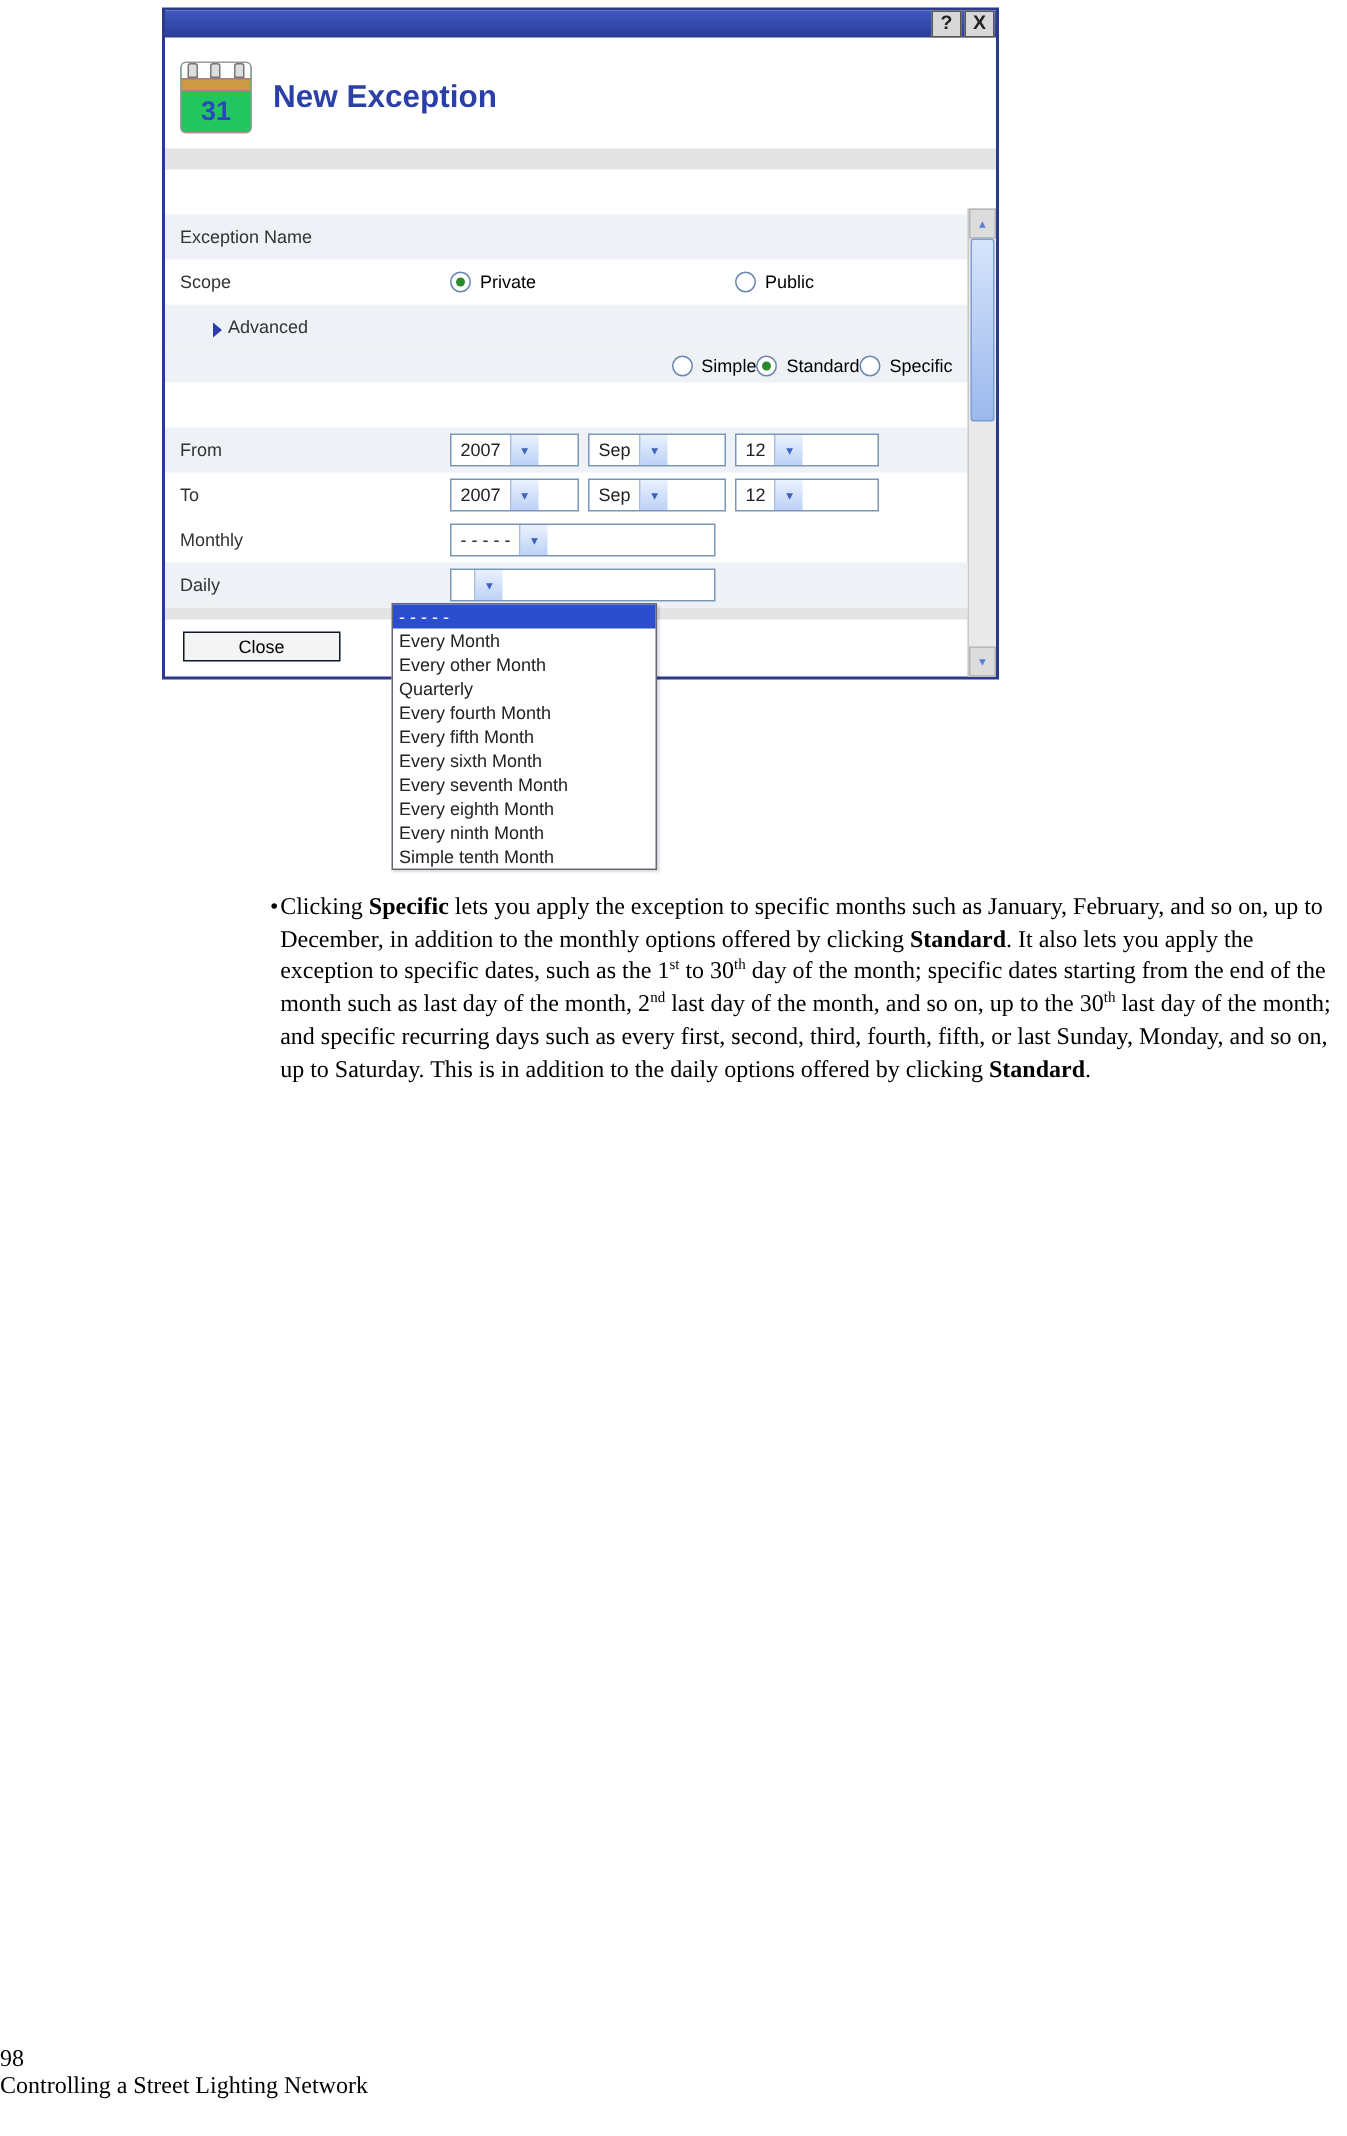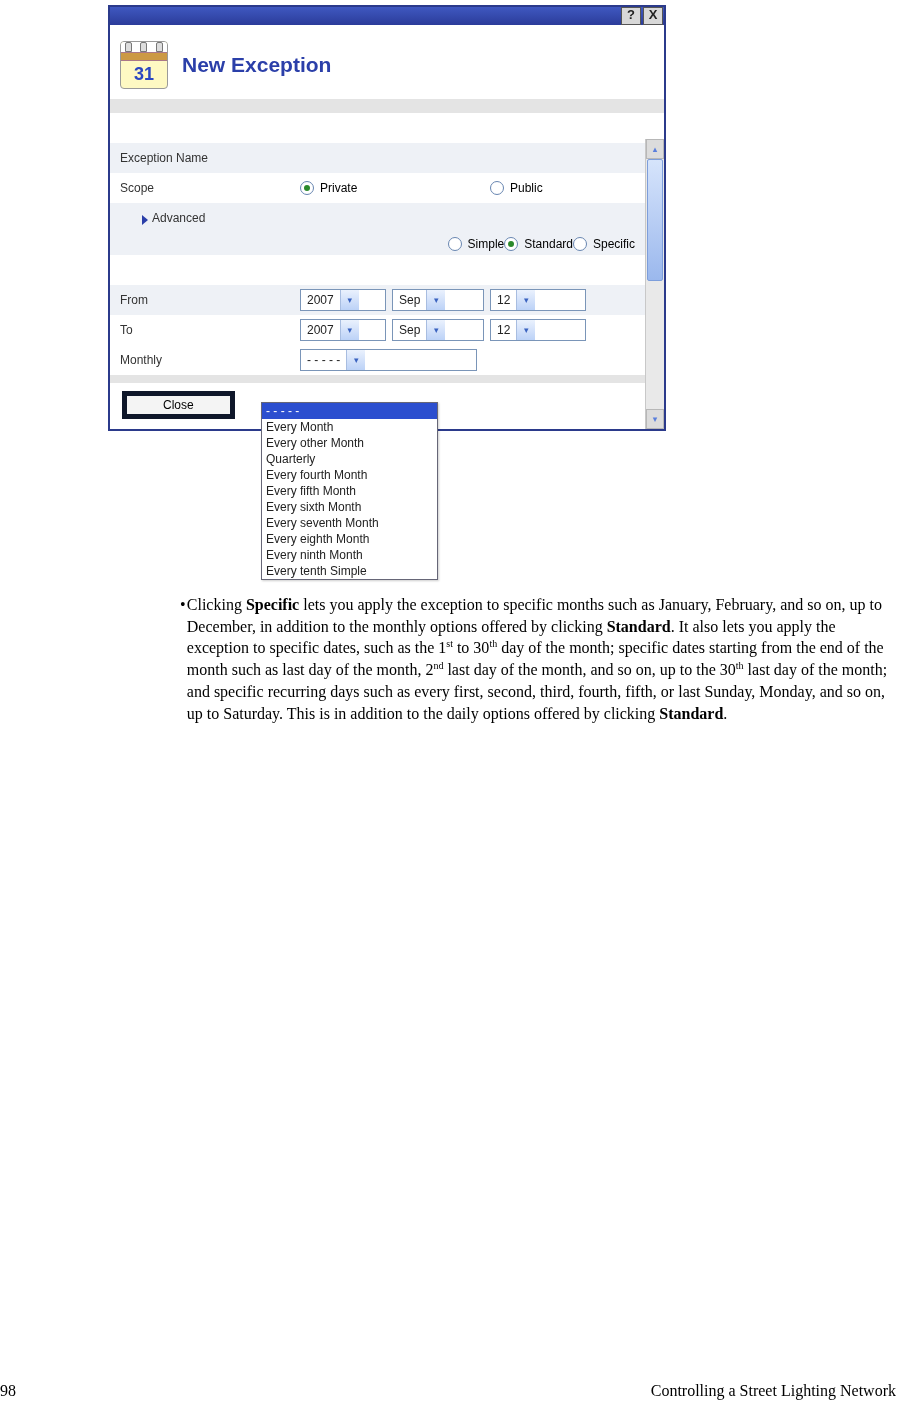--- a/index.html
+++ b/index.html
@@ -43,21 +43,21 @@
     display: flex; align-items: center;
     padding: 16px 10px 10px 10px;
     gap: 14px;
   }
   .cal-icon {
     width: 46px; height: 46px;
     border: 1px solid #9a9a9a;
     border-radius: 4px;
     display: flex; flex-direction: column;
     overflow: hidden;
-    background: #fef9c3;
+    background: #22c55e;
   }
   .cal-icon .rings {
     height: 10px; display: flex; justify-content: space-around; align-items: center;
     background: #fff;
   }
   .cal-icon .rings span {
     width: 5px; height: 8px; border: 1px solid #777; border-radius: 2px 2px 0 0;
     background: #ddd;
   }
   .cal-icon .band { height: 7px; background: #c94; border-top:1px solid #a78; border-bottom:1px solid #a78;}
@@ -141,37 +141,38 @@
     width:175px;
     border:1px solid #667; background:#fff; z-index:5;
     box-shadow:1px 1px 2px rgba(0,0,0,.2);
   }
   .dropdown-open .sel-item {
     background:#2b4ecf; color:#fff; padding:1px 4px; font-size:12px;
   }
   .dropdown-open .item { padding:1px 4px; font-size:12px; color:#222; }
   .close-btn-row { display:flex; padding:8px 12px 10px; }
   .close-btn {
-    border:5px solid #0f172a; background:#f4f4f4;
+    border:1px solid #0f172a; background:#f4f4f4;
     padding:2px 36px; font-size:12px;
   }
   .doc-text {
     position:absolute; left:180px; top:594px; width:720px;
     font-family: "Century Schoolbook", Georgia, serif;
     font-size:16px; line-height:1.35; color:#000;
   }
   .doc-text .bullet { display:flex; }
   .doc-text .blt { width:38px; text-align:left; font-size:16px; }
   .doc-text b { font-weight:bold; }
   sup { font-size:10px; }
   .footer {
     position:absolute; bottom:24px; left:0; width:898px;
     font-family: "Century Schoolbook", Georgia, serif;
     font-size:16px; display:flex; justify-content:space-between;
     padding: 0 0 0 0;
+    flex-direction: column;
   }
   .footer .pn { margin-left:0; }
   .footer .ft { margin-right:2px; }
 </style>
 </head>
 <body>
 
 <div class="page">
   <div class="dialog">
     <div class="titlebar">
@@ -276,20 +277,27 @@
         </div>
 
 
         <div class="row">
           <div class="label">Monthly</div>
           <div class="sel-box" style="width:175px">
               <span class="v">- - - - -</span>
               <span class="dd">▾</span>
             </div>
         </div>
+        <div class="row alt" style="position:relative;">
+          <div class="label">Daily</div>
+          <div class="sel-box" style="width:175px">
+              <span class="v">&nbsp;</span>
+              <span class="dd">▾</span>
+            </div>
+        </div>
 
         <div class="gray-bar" style="height:8px"></div>
 
         <div class="close-btn-row">
           <button class="close-btn">Close</button>
         </div>
       </div>
 
       <div class="vscroll">
         <div class="arrow">▴</div>
@@ -305,21 +313,21 @@
     <div class="sel-item">- - - - -</div>
     <div class="item">Every Month</div>
     <div class="item">Every other Month</div>
     <div class="item">Quarterly</div>
     <div class="item">Every fourth Month</div>
     <div class="item">Every fifth Month</div>
     <div class="item">Every sixth Month</div>
     <div class="item">Every seventh Month</div>
     <div class="item">Every eighth Month</div>
     <div class="item">Every ninth Month</div>
-    <div class="item">Every tenth Simple</div>
+    <div class="item">Simple tenth Month</div>
   </div>
 
   <div class="doc-text">
     <div class="bullet">
       <div class="blt">•</div>
       <div>
         <span>Clicking </span><b>Specific</b><span> lets you apply the exception to specific months such as January, February, and so on, up to December, in addition to the monthly options offered by clicking </span><b>Standard</b><span>.  It also lets you apply the exception to specific dates, such as the 1</span><sup>st</sup><span> to 30</span><sup>th</sup><span> day of the month; specific dates starting from the end of the month such as last day of the month, 2</span><sup>nd</sup><span> last day of the month, and so on, up to the 30</span><sup>th</sup><span> last day of the month; and specific recurring days such as every first, second, third, fourth, fifth, or last Sunday, Monday, and so on, up to Saturday.  This is in addition to the daily options offered by clicking </span><b>Standard</b><span>.</span>
       </div>
     </div>
   </div>

